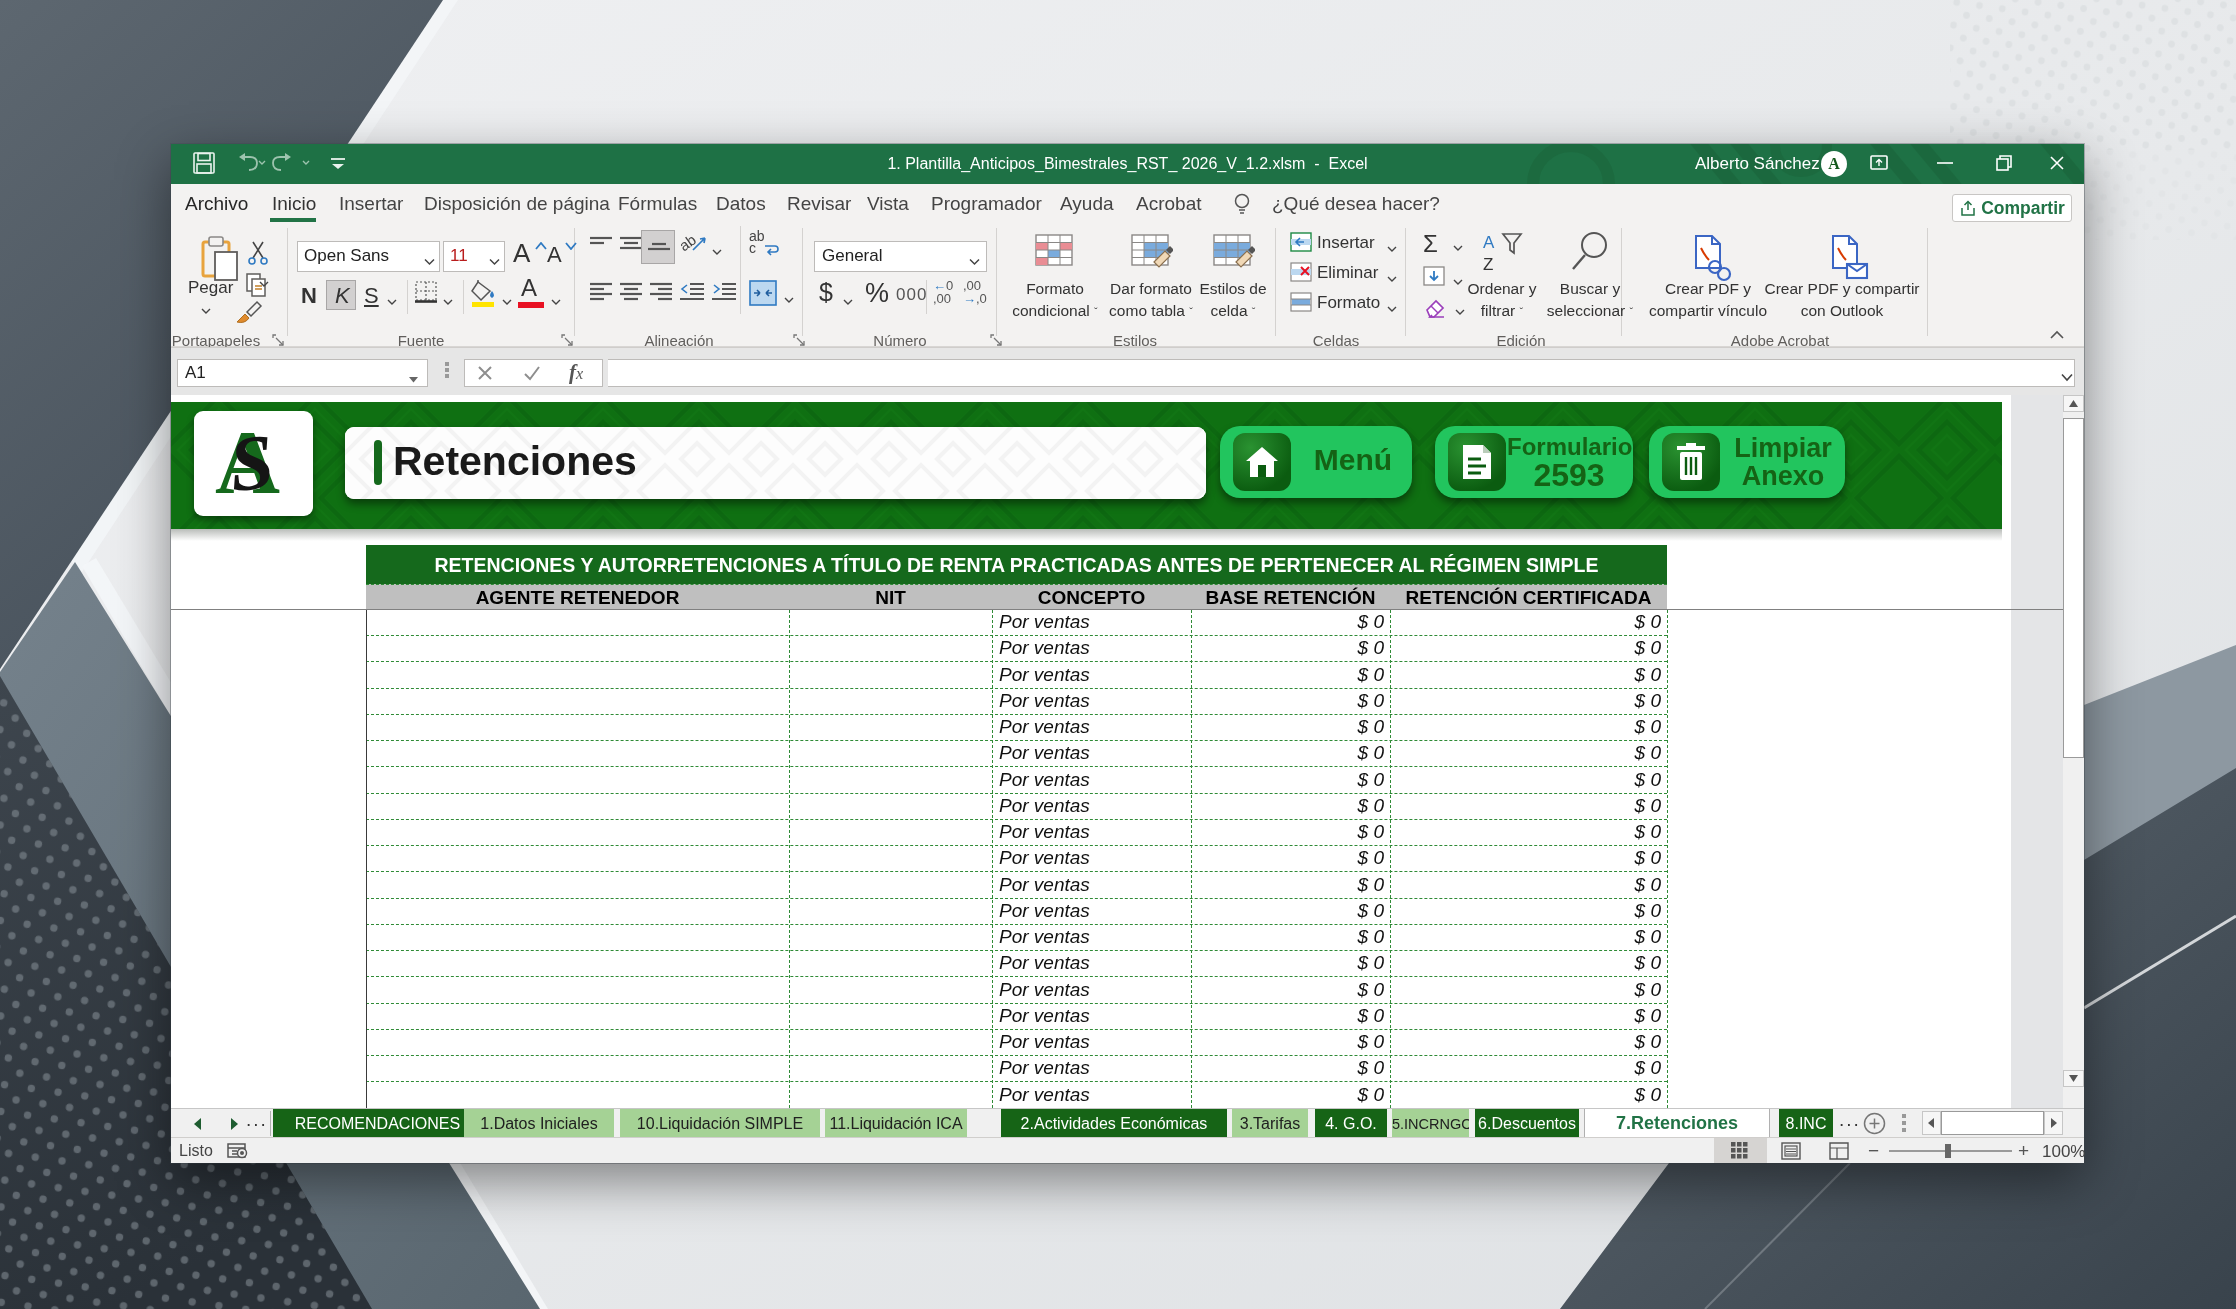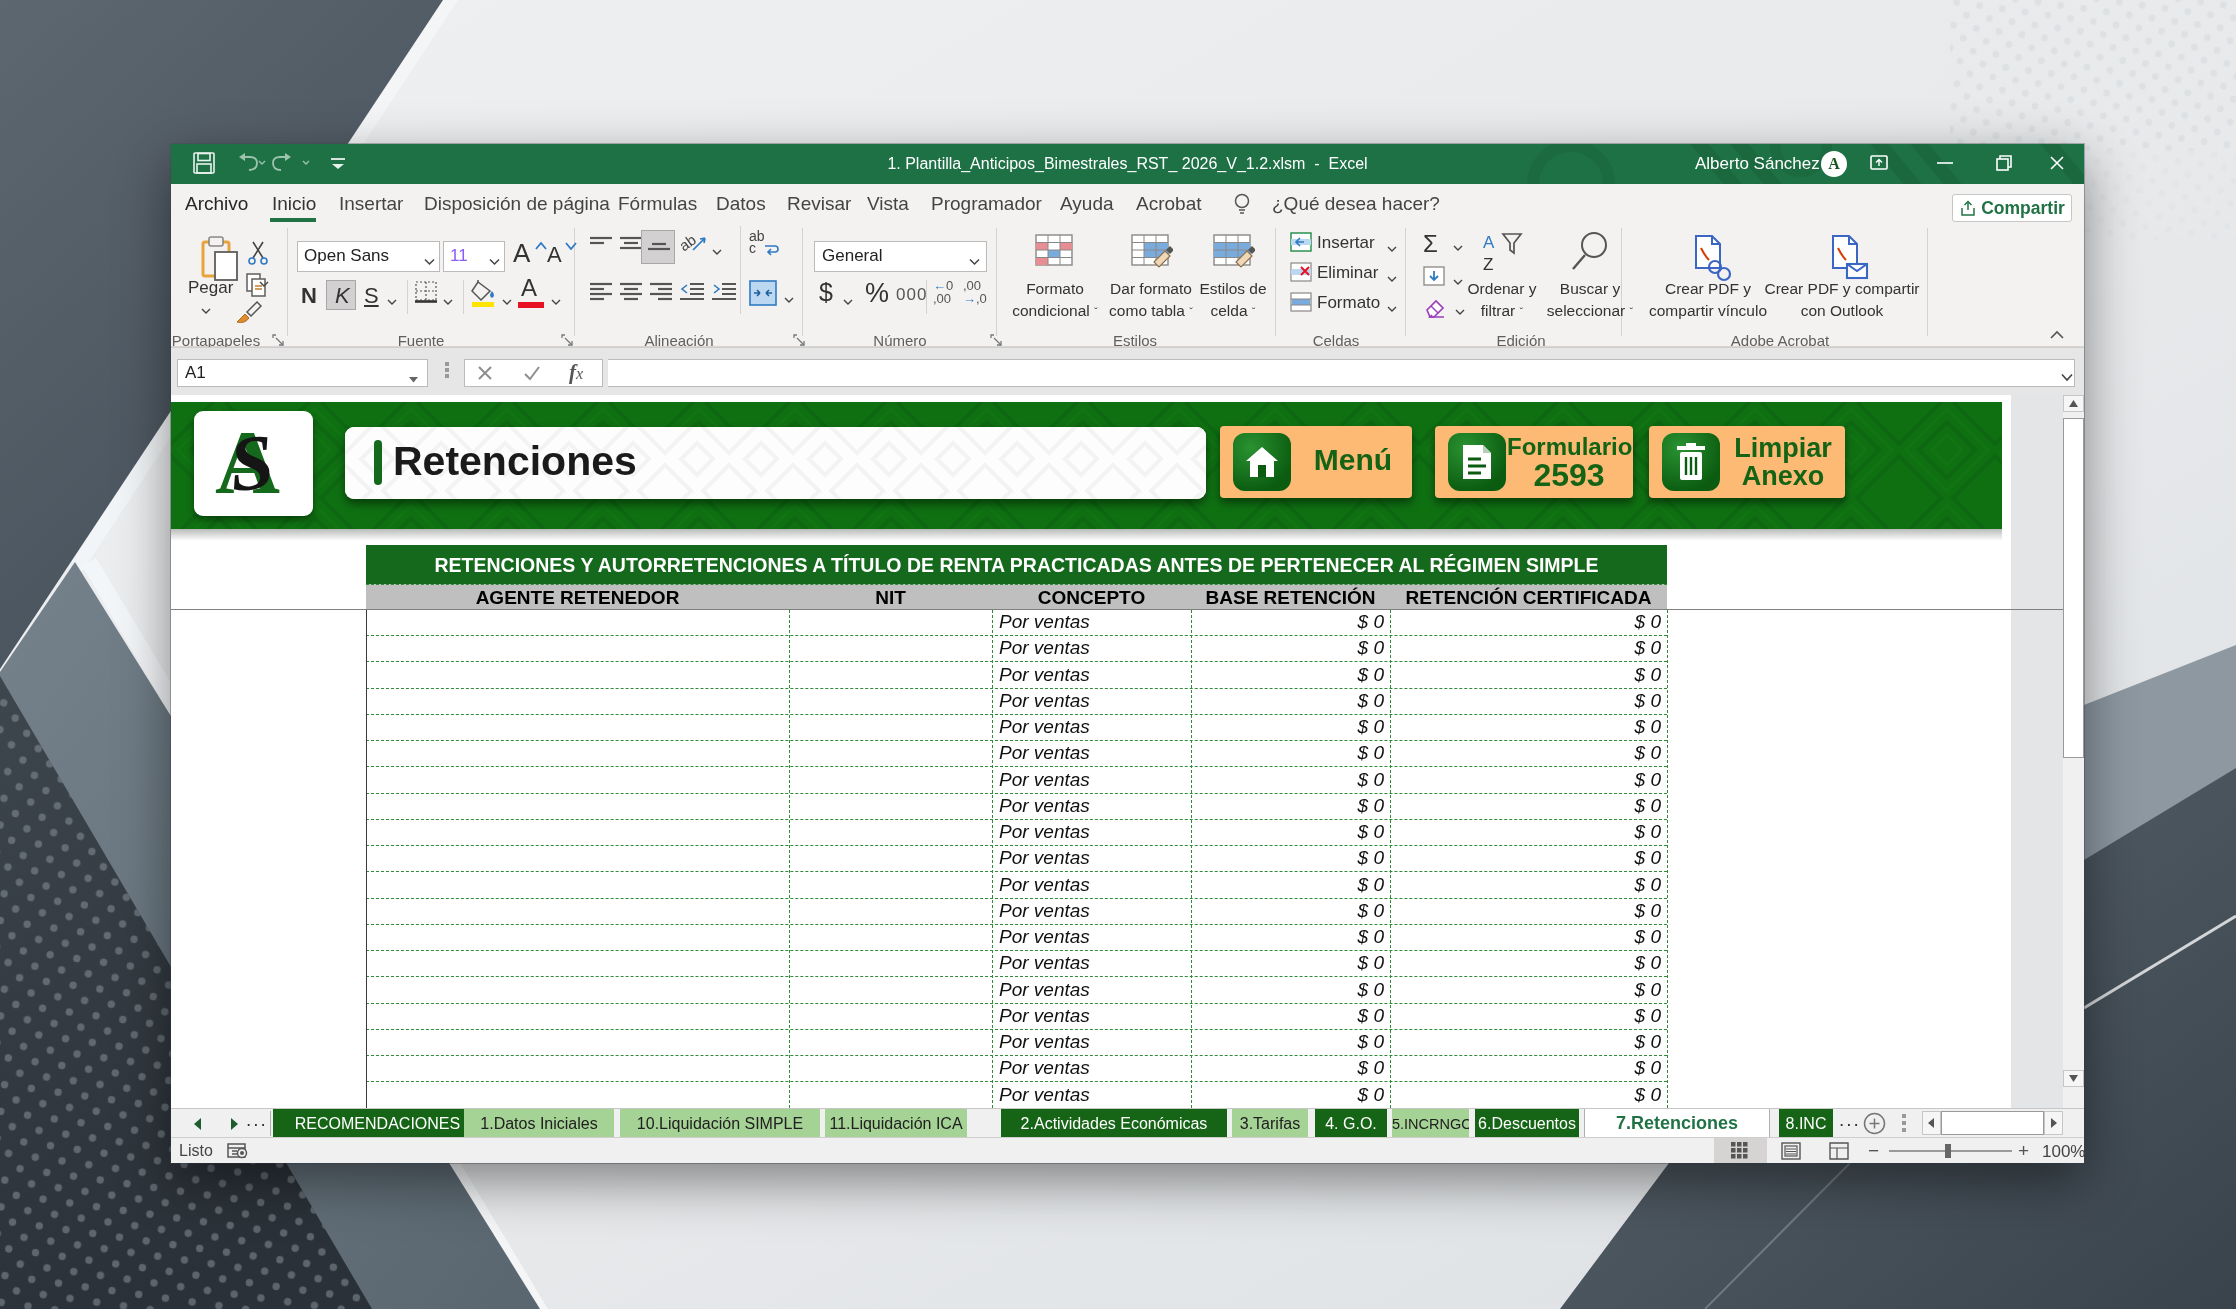--- a/index.html
+++ b/index.html
@@ -15,21 +15,21 @@
 .glabel { position:absolute; top:110px; font-size:15px; color:#605e5c; text-align:center; transform:translateX(-50%); white-space:nowrap; }
 .launcher { position:absolute; top:110px; width:12px; height:12px; }
 .rlbl { position:absolute; font-size:15.5px; color:#333; white-space:nowrap; }
 #fbar { position:absolute; left:0; top:203px; width:1913px; height:48px; background:#e6e6e6; border-top:1px solid #cfcdcb; }
 .wbox { position:absolute; background:#fff; border:1px solid #bdbbb9; }
 #sheet { position:absolute; left:0; top:251px; width:1840px; height:713px; background:#fff; overflow:hidden; }
 #graystrip { position:absolute; left:1840px; top:251px; width:52px; height:713px; background:#e4e5e7; }
 #vscroll { position:absolute; left:1892px; top:251px; width:21px; height:713px; background:#f0f0f0; }
 #banner { position:absolute; left:0; top:7px; width:1831px; height:127px; overflow:hidden; }
 #bshadow { position:absolute; left:0; top:134px; width:1831px; height:12px; background:linear-gradient(#b9bcb9,rgba(233,235,233,0)); }
-.btnw { position:absolute; top:31px; height:72px; background:#fdba74; border-radius:4px; box-shadow:0 5px 8px rgba(0,0,0,.45); }
+.btnw { position:absolute; top:31px; height:72px; background:#22c55e; border-radius:20px; box-shadow:0 5px 8px rgba(0,0,0,.45); }
 .btnico { position:absolute; left:13px; top:7px; width:58px; height:58px; border-radius:12px; background:radial-gradient(circle at 30% 25%, #2a9231, #0b5c10 75%); }
 .btxt { position:absolute; color:#156315; font-weight:bold; text-align:center; line-height:1.05; }
 .trow { position:absolute; left:195px; width:1301px; height:26px; border-bottom:1px dashed #2f8b36; }
 .vline { position:absolute; width:1px; border-left:1px dashed #2f8b36; }
 .cellt { position:absolute; font-size:19px; font-style:italic; color:#111; top:1px; }
 #tabbar { position:absolute; left:0; top:964px; width:1913px; height:29px; background:#f0f0f0; border-top:1px solid #c6c6c6; }
 .stab { position:absolute; top:0px; height:29px; line-height:29px; font-size:16px; text-align:center; white-space:nowrap; overflow:hidden; }
 .stab.dg { background:#166416; color:#fff; }
 .stab.lg { background:#a5d295; color:#202020; }
 #sbar { position:absolute; left:0; top:993px; width:1913px; height:26px; background:#f0f0f0; border-top:1px solid #d0cecc; font-size:16px; color:#444; }
@@ -233,21 +233,21 @@
           </svg></div>
         <div class="abs" style="left:88px;top:52px;"><svg width="10" height="7" viewBox="0 0 10 7">
             <path d="M1 1 l4 4 4 -4" stroke="#444" fill="none" stroke-width="1.4"></path>
           </svg></div>
         <div class="wbox" style="left:126px;top:19px;width:143px;height:31px;"></div>
         <div class="rlbl" style="left:133px;top:24px;font-size:17px;color:#222;">Open Sans</div>
         <div class="abs" style="left:253px;top:30px;"><svg width="11" height="8" viewBox="0 0 11 8">
             <path d="M1 1.5 l4.5 4.5 4.5 -4.5" stroke="#444" fill="none" stroke-width="1.5"></path>
           </svg></div>
         <div class="wbox" style="left:272px;top:19px;width:62px;height:31px;"></div>
-        <div class="rlbl" style="left:279px;top:24px;font-size:17px;color:#8b5cf6;">11</div>
+        <div class="rlbl" style="left:279px;top:24px;font-size:17px;color:#b91c1c;">11</div>
         <div class="abs" style="left:318px;top:30px;"><svg width="11" height="8" viewBox="0 0 11 8">
             <path d="M1 1.5 l4.5 4.5 4.5 -4.5" stroke="#444" fill="none" stroke-width="1.5"></path>
           </svg></div>
         <div class="abs" style="left:342px;top:16px;font-size:26px;color:#333;">A</div>
         <div class="abs" style="left:364px;top:14px;"><svg width="12" height="8" viewBox="0 0 12 8">
             <path d="M1 7 L6 1 L11 7" fill="none" stroke="#2f7ac2" stroke-width="1.8"></path>
           </svg></div>
         <div class="abs" style="left:376px;top:20px;font-size:22px;color:#333;">A</div>
         <div class="abs" style="left:394px;top:14px;"><svg width="12" height="8" viewBox="0 0 12 8">
             <path d="M1 1 L6 7 L11 1" fill="none" stroke="#2f7ac2" stroke-width="1.8"></path>

